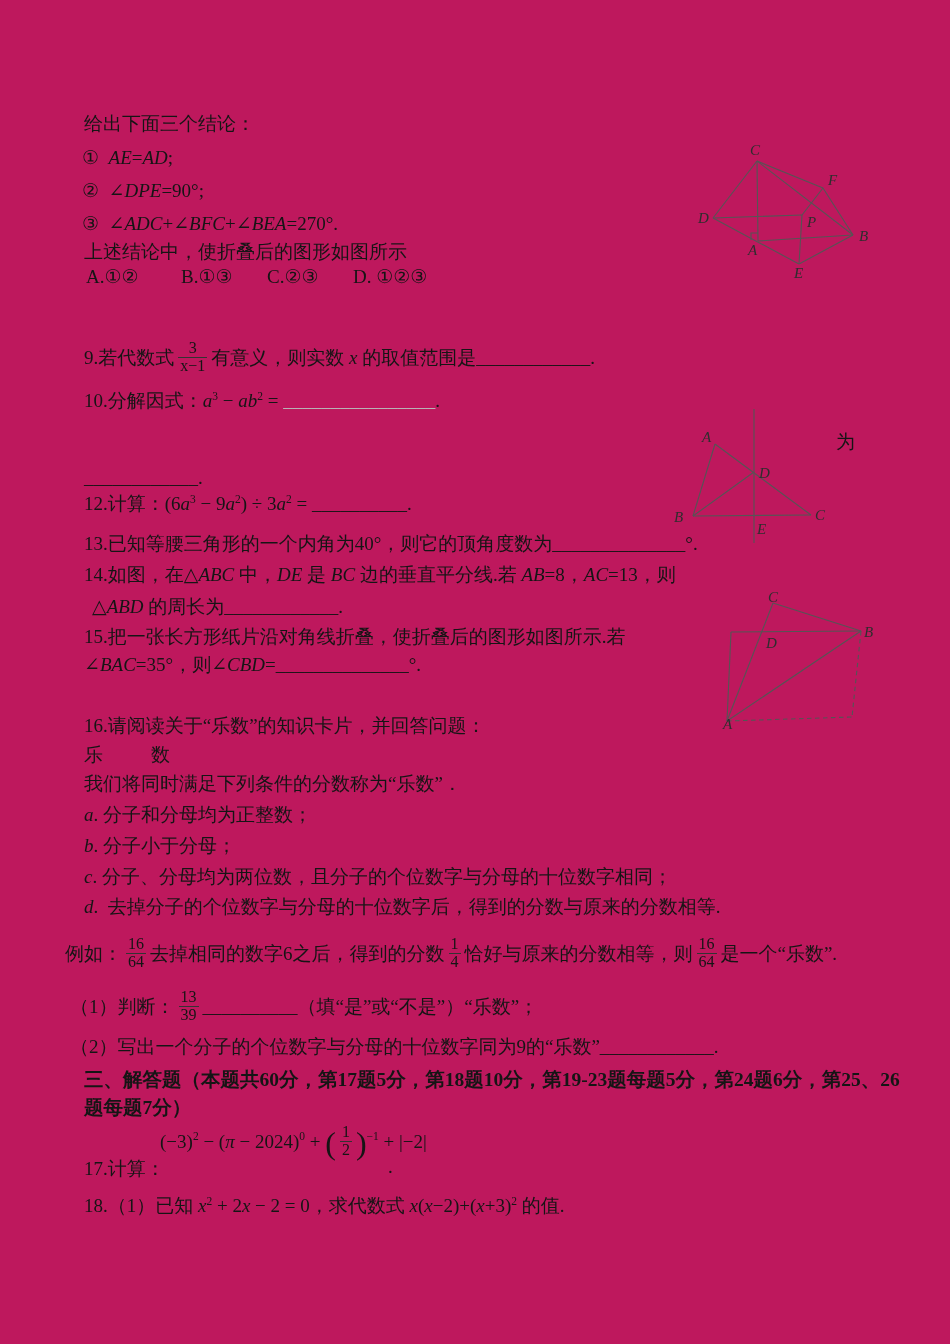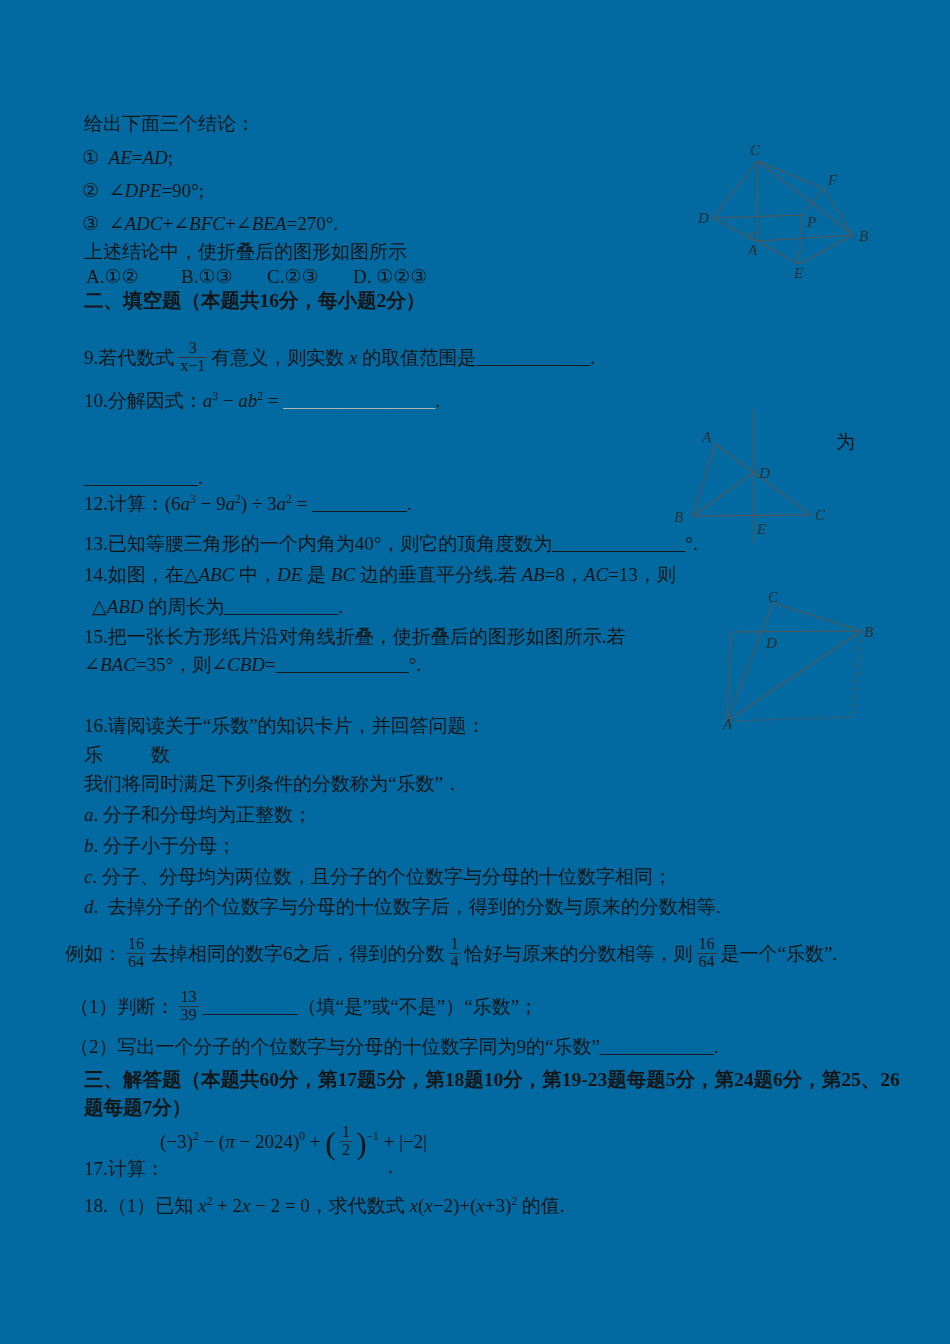--- a/index.html
+++ b/index.html
@@ -1,17 +1,17 @@
 <!DOCTYPE html>
 <html><head>
 <meta charset="utf-8">
 <style>
   *{box-sizing:border-box;}
   html,body{margin:0;padding:0;background:#ffffff;}
-  .page{position:relative;width:950px;height:1344px;background:#0369a1;overflow:hidden;
+  .page{position:relative;width:950px;height:1344px;background:#be185d;overflow:hidden;
         font-family:"Liberation Serif","DejaVu Serif",serif;color:#151515;font-size:19px;}
   .line{position:absolute;white-space:nowrap;line-height:24px;}
   .hdr{font-weight:bold;font-size:19.5px;}
   .line i{font-style:italic;}
   .line sup{font-size:11.5px;line-height:0;}
   .frac{display:inline-flex;flex-direction:column;align-items:center;vertical-align:middle;
         line-height:1.06;font-size:16px;margin:0 4px;transform:translateY(-2px);}
   .frac .den{border-top:1.2px solid #333;padding:0 2px;}
   .bigp{font-size:32px;font-weight:300;vertical-align:middle;line-height:0;}
   .gray{color:#b9b9b9;text-align:right;}
@@ -57,21 +57,20 @@
       <text x="60" y="22">C</text>
       <text x="138" y="52">F</text>
       <text x="8" y="90">D</text>
       <text x="117" y="94">P</text>
       <text x="58" y="122">A</text>
       <text x="169" y="108">B</text>
       <text x="104" y="145">E</text>
     </g>
   </svg>
 
-  <div class="line hdr" style="top:289px;left:84px">二、填空题（本题共16分，每小题2分）</div>
 
   <div class="line" style="top:342px;left:84px">9.若代数式<span class="frac">
         <span class="num">3</span>
         <span class="den">x−1</span>
       </span>有意义，则实数<i> x </i>的取值范围是____________.</div>
   <div class="line" style="top:389px;left:84px">10.分解因式：<i>a</i><sup>3</sup> − <i>ab</i><sup>2</sup> = <span class="gray">________________</span>.</div>
   <div class="line" style="top:430px;left:836px">为</div>
   <div class="line" style="top:466px;left:84px">____________.</div>
   <div class="line" style="top:492px;left:84px">12.计算：(6<i>a</i><sup>3</sup> − 9<i>a</i><sup>2</sup>) ÷ 3<i>a</i><sup>2</sup> = __________.</div>
   <div class="line" style="top:532px;left:84px">13.已知等腰三角形的一个内角为40°，则它的顶角度数为______________°.</div>

